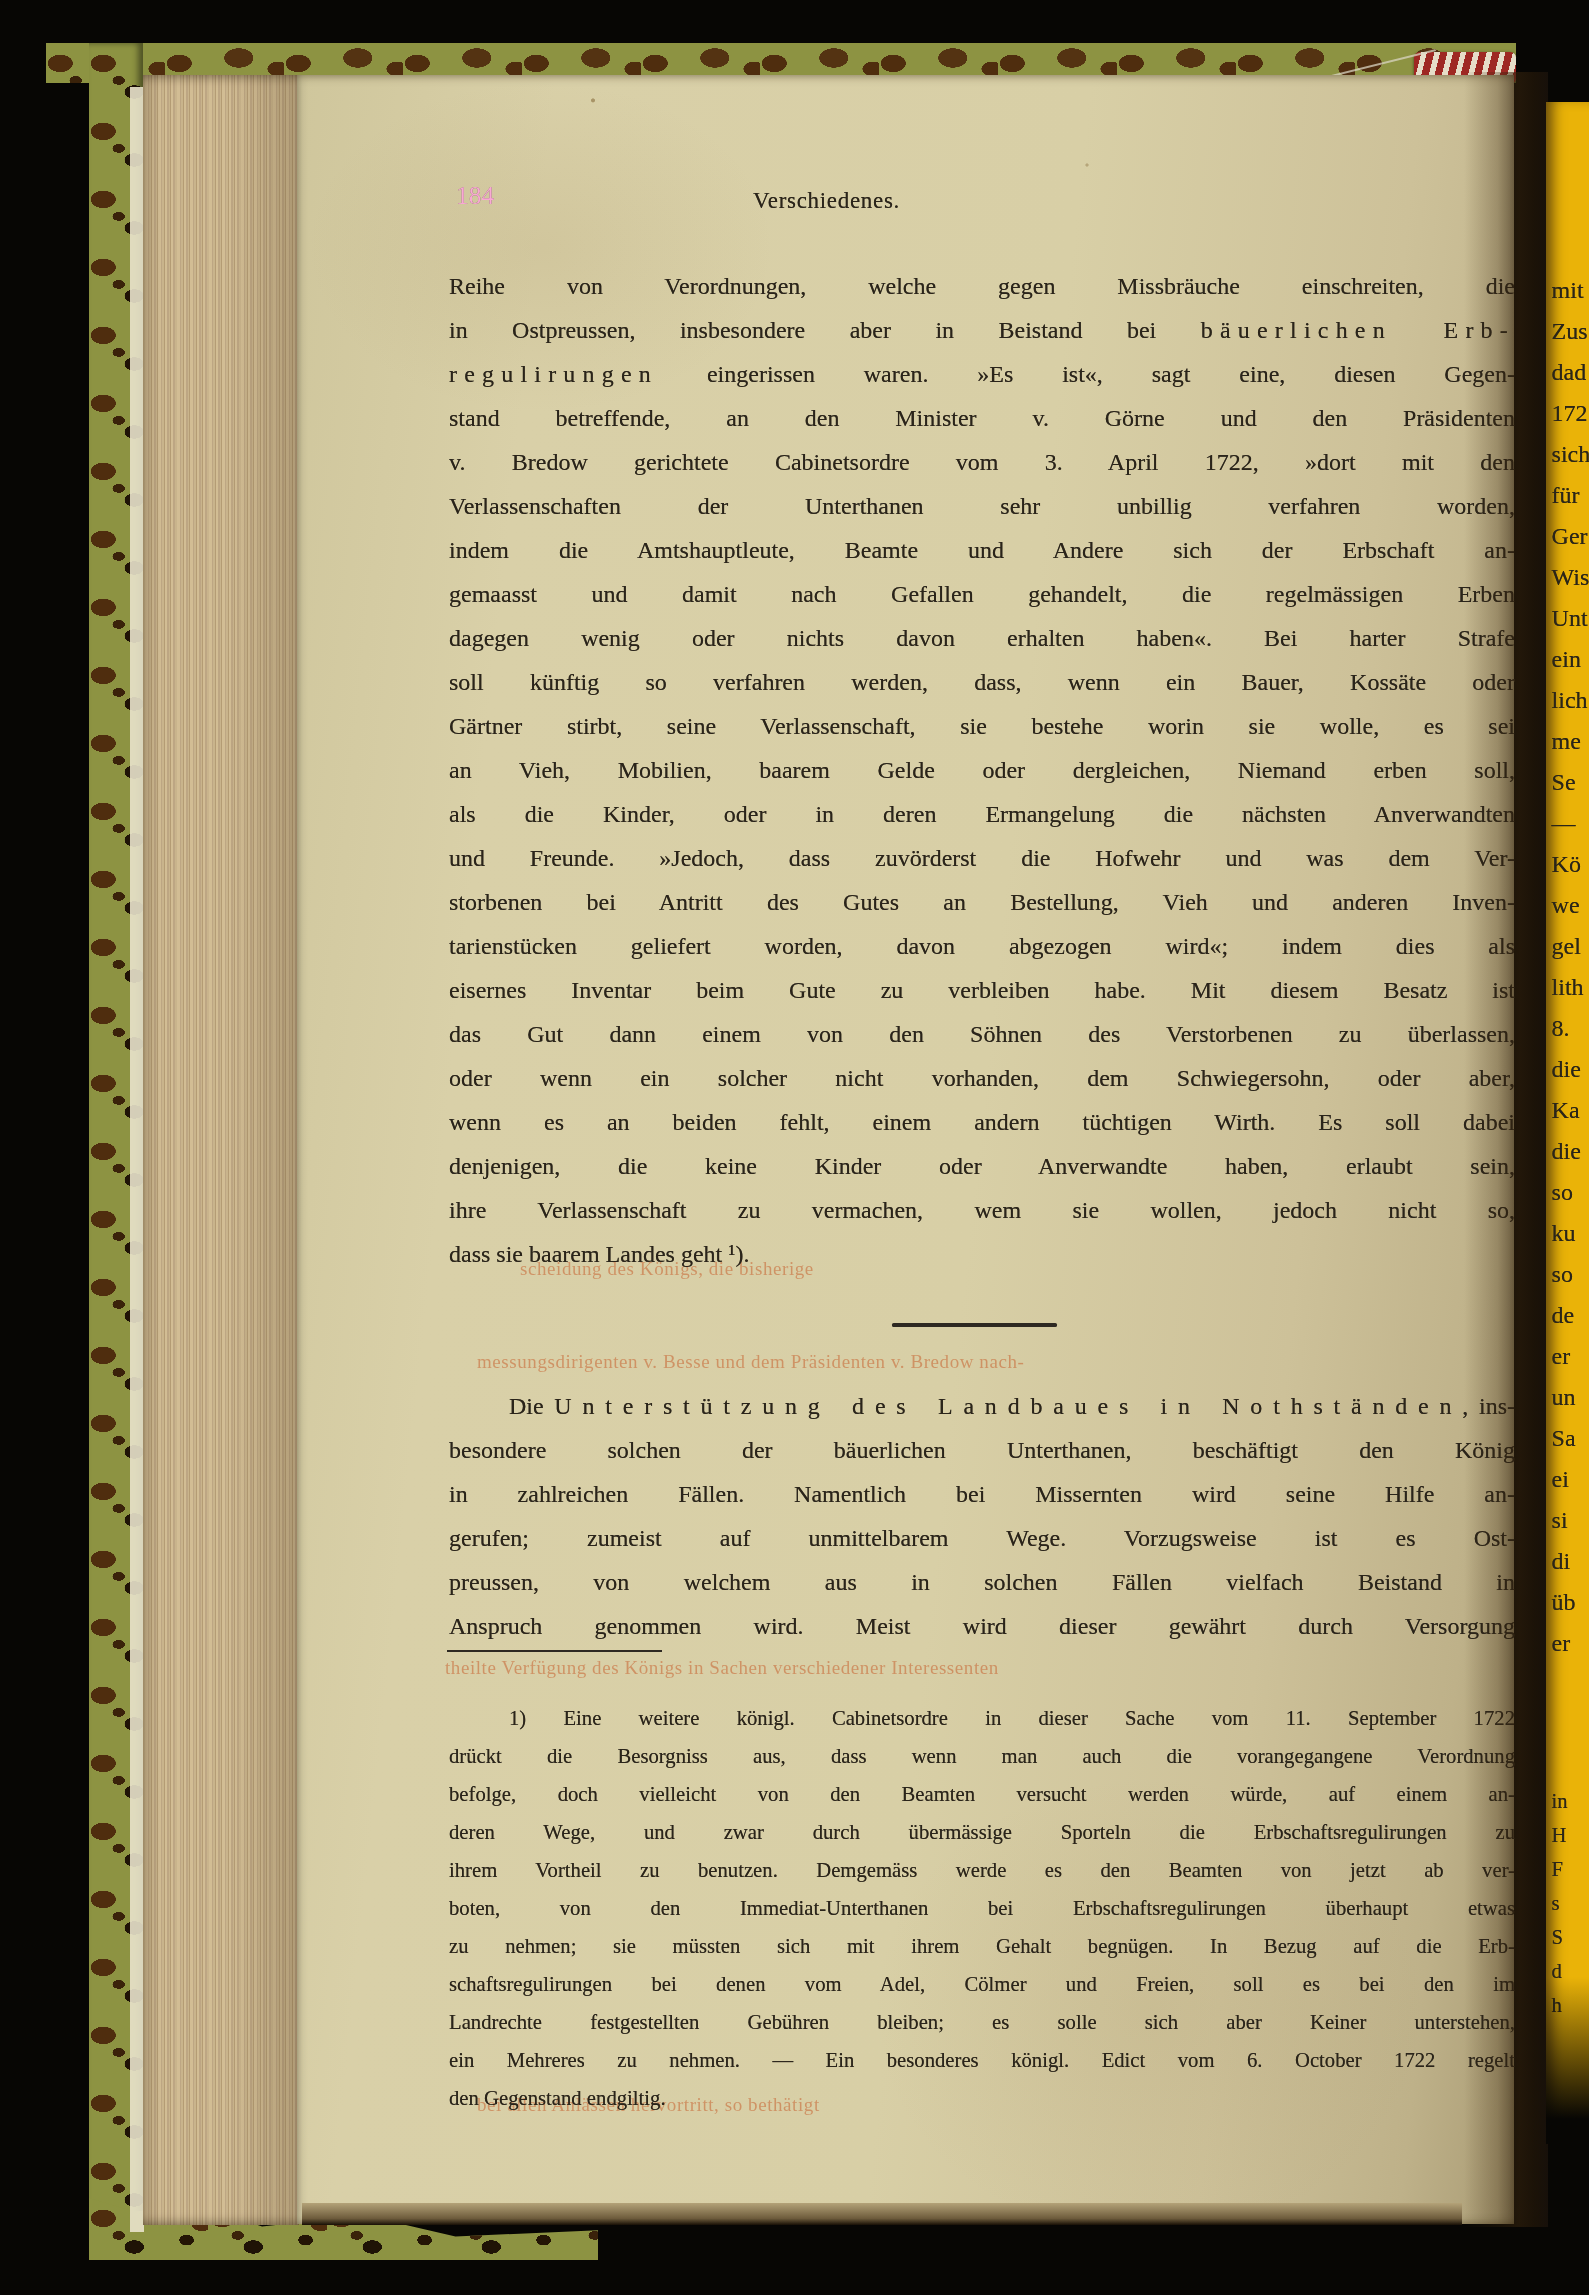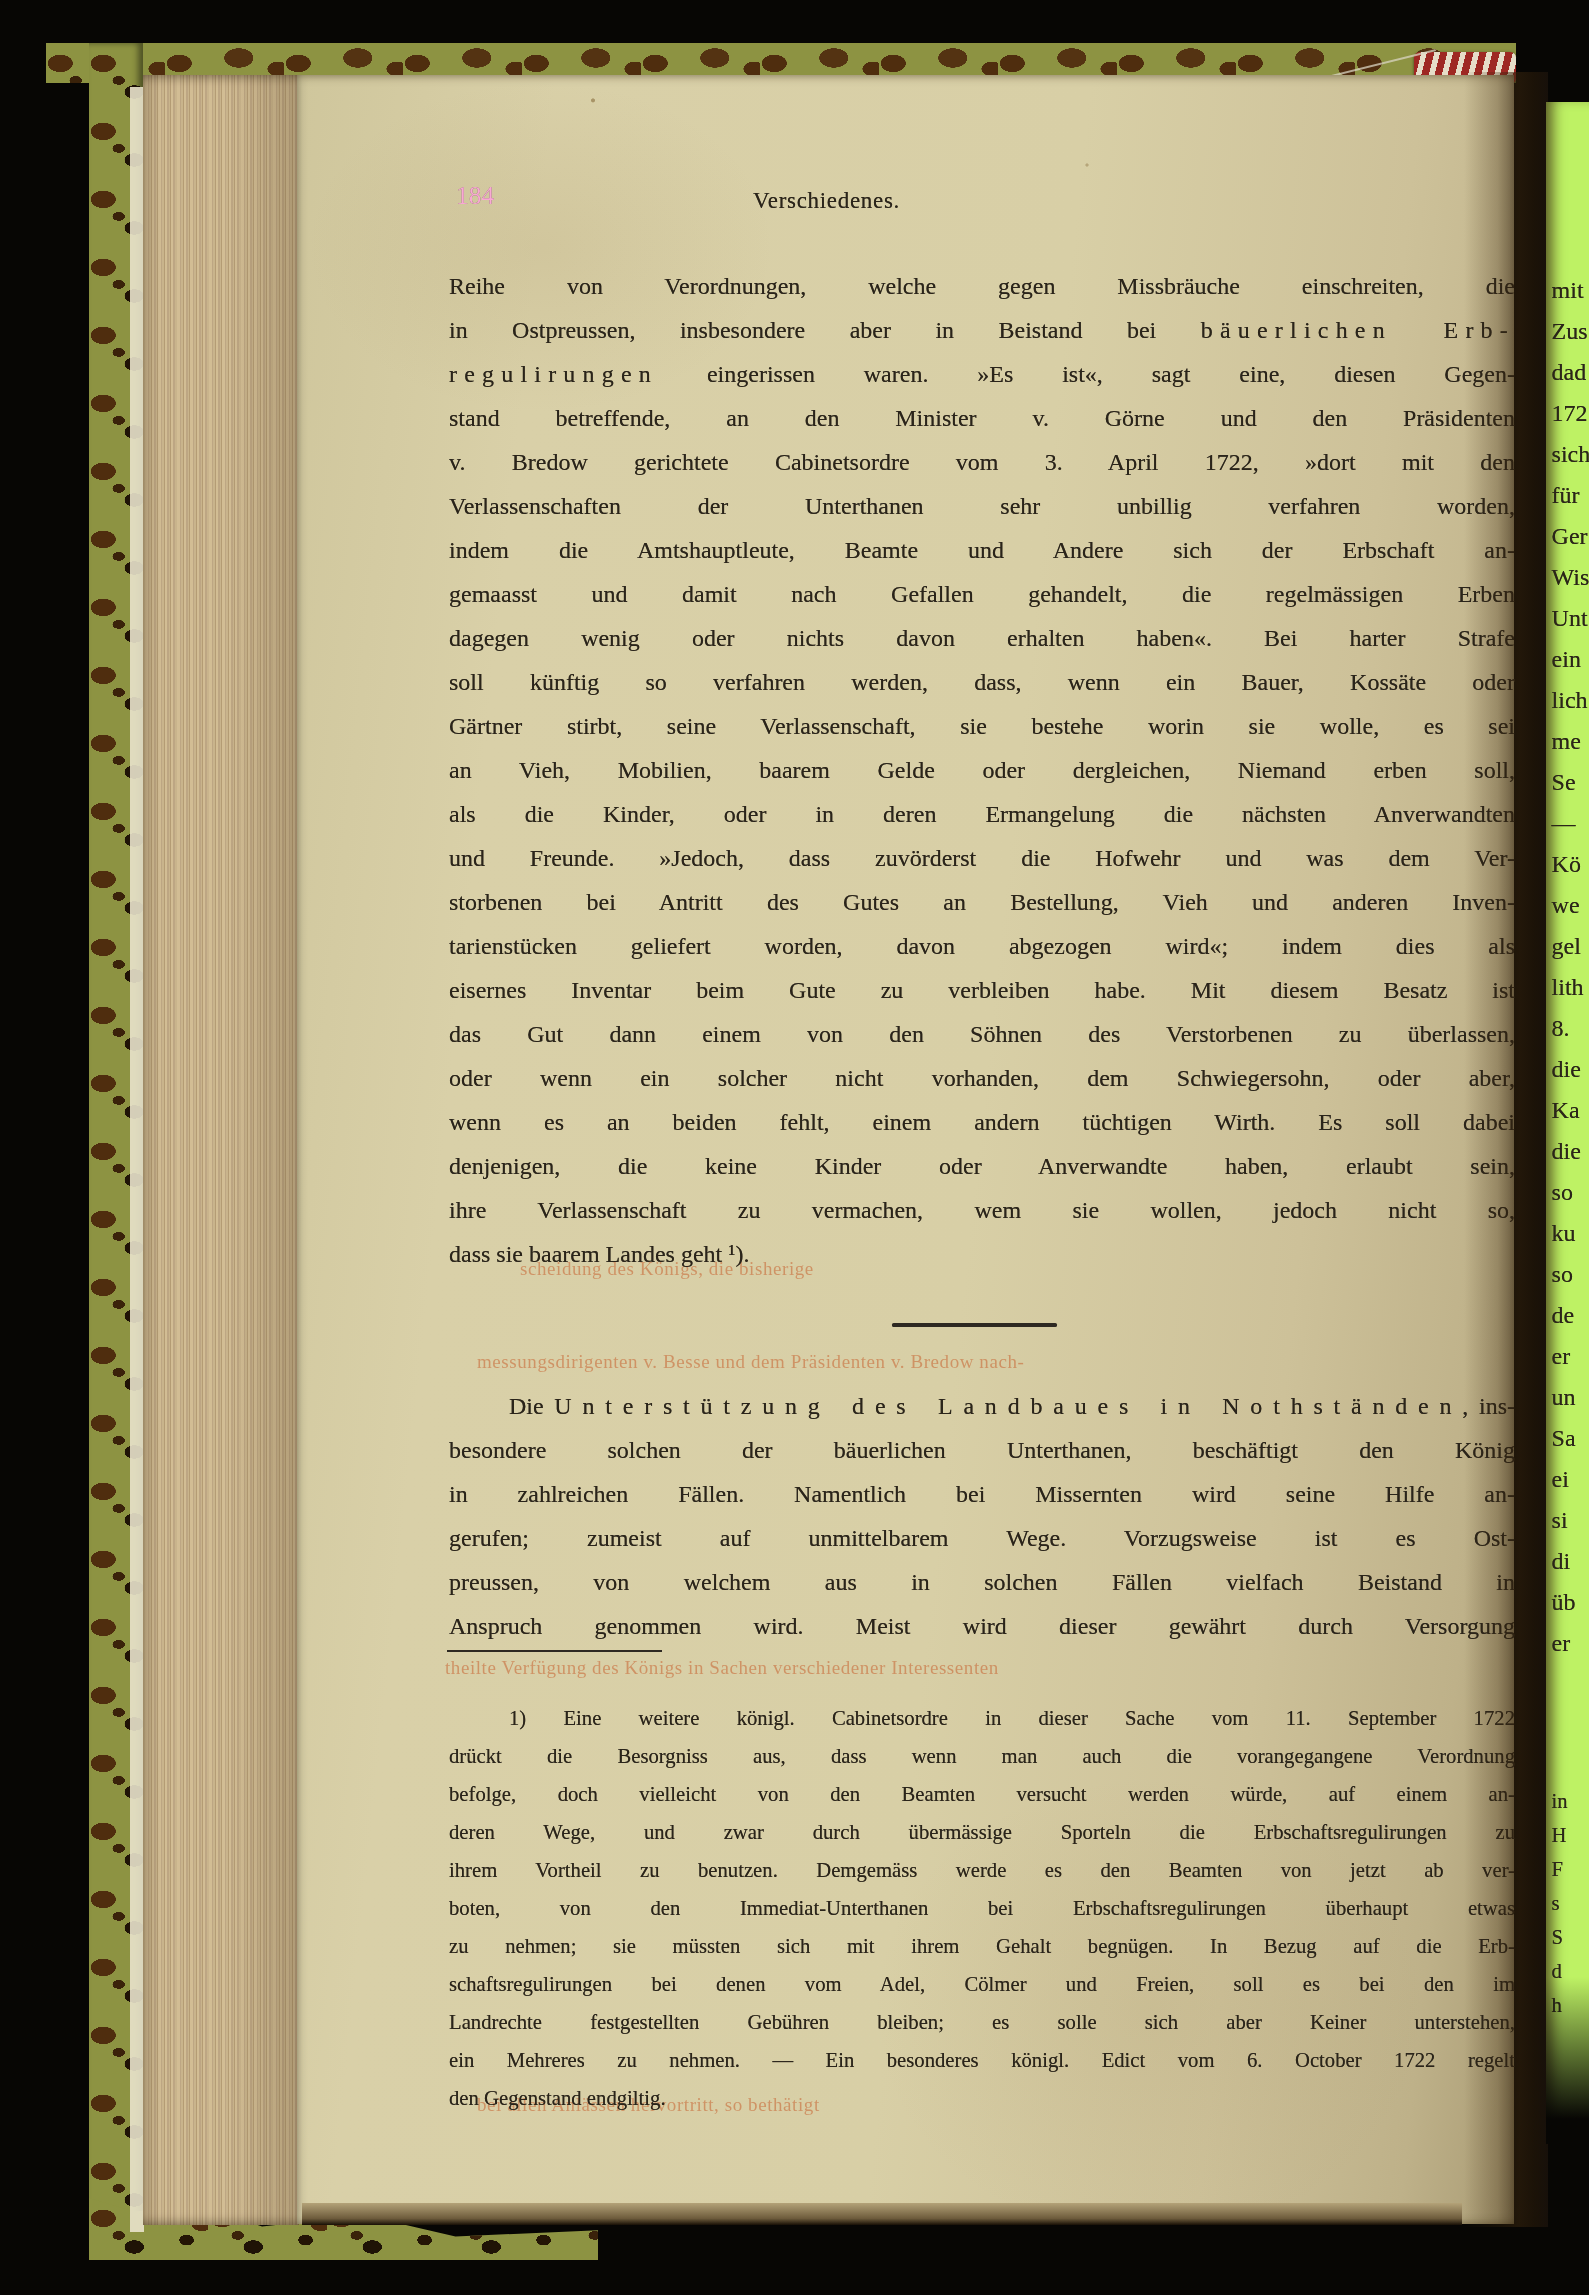--- a/index.html
+++ b/index.html
@@ -45,21 +45,21 @@
       linear-gradient(96deg,#cfc69c 0%,#d9d0a8 18%,#d8cfa6 55%,#cdc199 78%,#beb189 92%,#a99b74 100%);
     box-shadow:inset 0 6.4px 9.5px -5.6px rgba(60,45,20,.5), inset 6.4px 0 11px -6.4px rgba(0,0,0,.3),
                inset 0 -6.4px 9.5px -5.6px rgba(60,45,20,.45);}
   .bottomedge{position:absolute;left:302px;top:2203px;width:1160px;height:22px;z-index:3;
     background:linear-gradient(180deg,#b3a278,#6e5c3c 70%,#181006);}
 
   
   .gutter{position:absolute;left:1464px;top:72px;width:84px;height:2155px;z-index:6;
     background:linear-gradient(90deg,rgba(60,40,14,0) 0%,rgba(60,40,14,.30) 40%,rgba(48,32,12,.66) 66%,rgba(30,20,8,.88) 84%,#17100a 100%);}
   .nextpage{position:absolute;left:1546px;top:102px;width:43px;height:2042px;z-index:7;overflow:hidden;
-    background:#bef264;box-shadow:inset 12.7px 0 14.3px -6.4px rgba(55,38,14,.75);}
+    background:#eab308;box-shadow:inset 12.7px 0 14.3px -6.4px rgba(55,38,14,.75);}
   .nextpage::after{content:"";position:absolute;left:0;bottom:0;width:100%;height:167px;
     background:linear-gradient(180deg,rgba(7,6,4,0),#070604 85%);}
   .slbody{position:absolute;left:5.6px;top:168px;width:48px;color:#2a2519;font-size:24px;line-height:41px;
     text-shadow:0 0 0.5px rgba(40,33,22,.7);}
   .slfoot{position:absolute;left:5.6px;top:1682px;width:48px;color:#2a2519;font-size:20.7px;line-height:34px;
     text-shadow:0 0 0.4px rgba(40,33,22,.7);}
 
   
   .pageno{position:absolute;left:456px;top:181px;z-index:5;font-size:25.4px;color:#f9a8d4;
     text-shadow:0 0 0.5px rgba(42,36,26,.7);}

